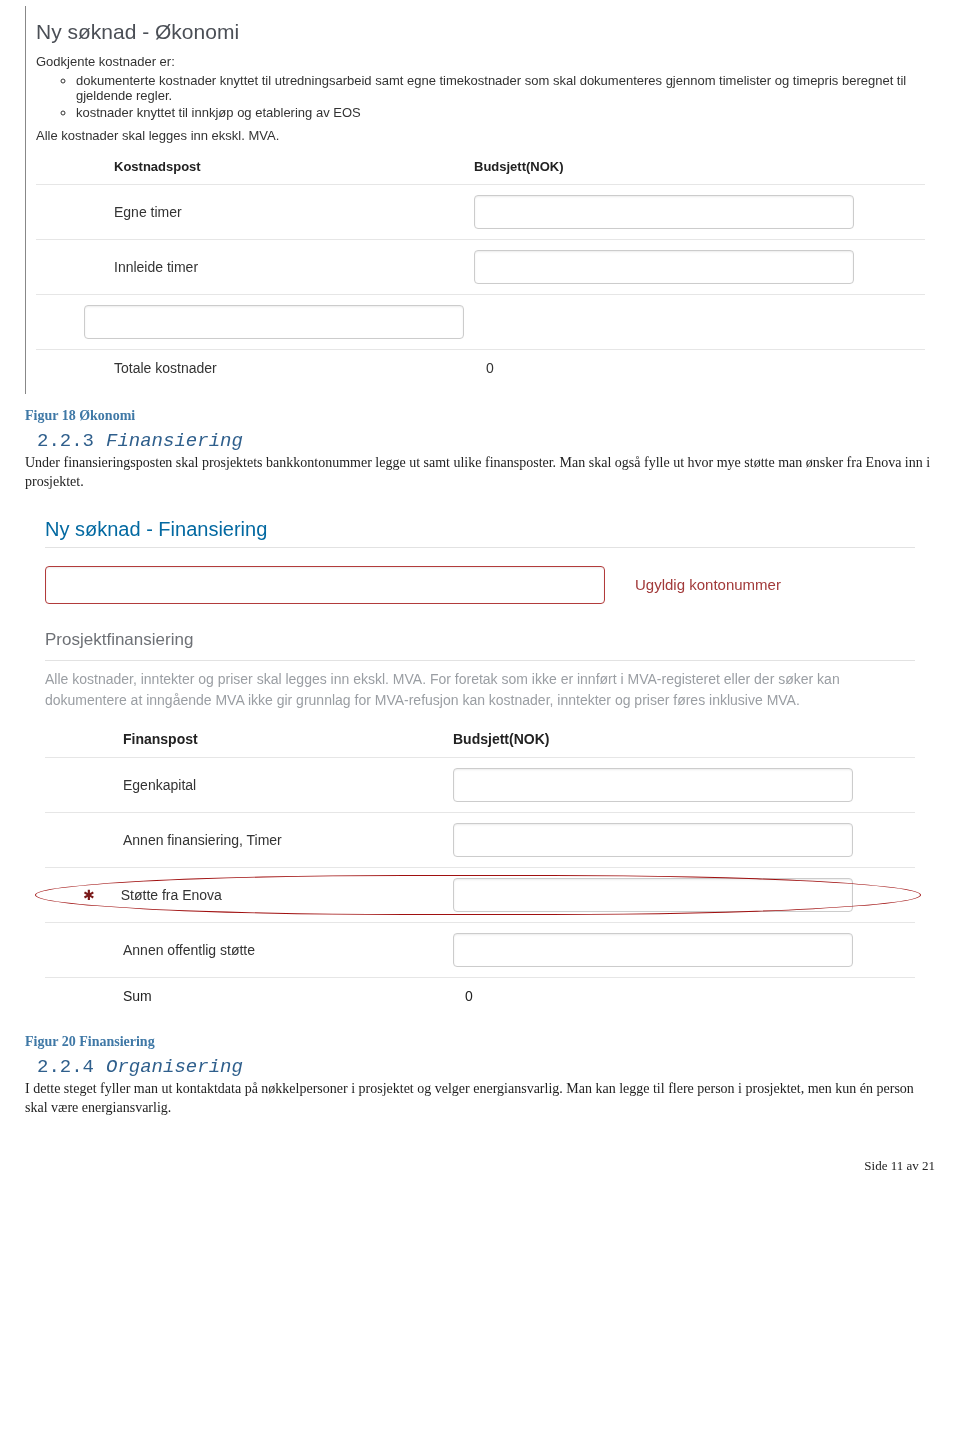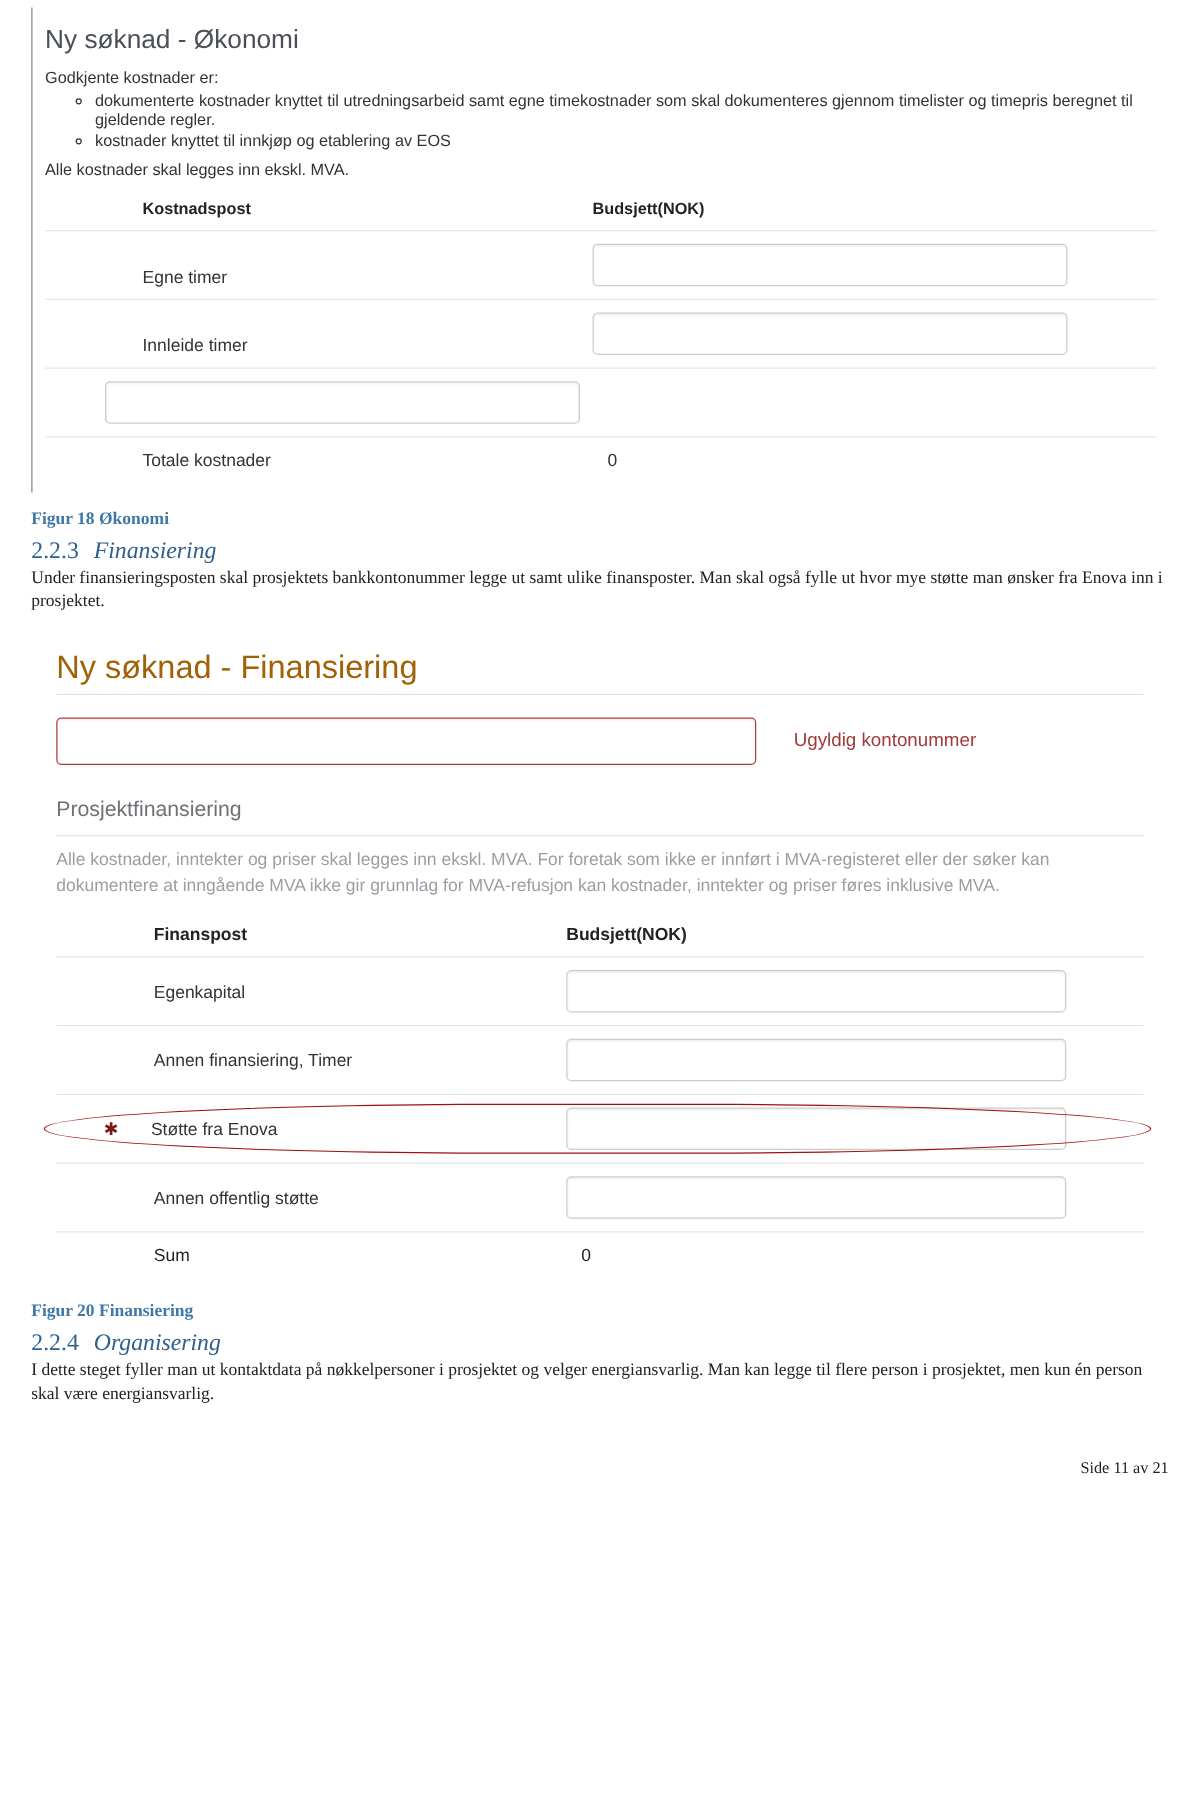--- a/index.html
+++ b/index.html
@@ -43,21 +43,21 @@
 
   .cost-table {
     margin-top: 4px;
   }
   .ct-head, .ct-row, .ct-foot {
     display: flex;
     align-items: center;
     padding: 10px 8px;
   }
   .ct-head { font-weight: 700; font-size: 13px; align-items: flex-end; }
-  .ct-row { border-top: 1px solid #e6e6e6; font-size: 14px; color: #333; align-items: flex-end; }
+  .ct-row { border-top: 1px solid #e6e6e6; font-size: 14px; color: #333; }
   .ct-foot { border-top: 1px solid #e6e6e6; font-size: 14px; color: #333; }
   .col-label { width: 390px; padding-left: 70px; }
   .col-value { flex: 1; padding-left: 40px; }
   .txt-input {
     width: 380px;
     height: 34px;
     border: 1px solid #ccc;
     border-radius: 4px;
     box-shadow: inset 0 1px 2px rgba(0,0,0,0.08);
     background: #fff;
@@ -65,43 +65,43 @@
 
   
   .caption {
     color: #3f78a6;
     font-family: Georgia, "Times New Roman", serif;
     font-weight: 700;
     font-size: 14px;
     margin: 14px 0 6px 0;
   }
   .sec-head {
-    font-family: Liberation Serif, serif;
+    font-family: Liberation Mono, monospace;
     color: #2f5f8c;
     font-style: italic;
     font-size: 19px;
-    margin: 6px 0 2px 0;
+    margin: 6px 0 2px 12px;
   }
   .sec-num { font-style: normal; margin-right: 12px; }
   .body-p {
     font-family: Georgia, "Times New Roman", serif;
     font-size: 14px;
     line-height: 1.35;
     margin: 2px 0 10px 0;
     color: #222;
   }
 
   
   .shot-fin {
     padding: 10px 20px 6px 20px;
     position: relative;
   }
   .fin-title {
-    font-size: 26px;
-    color: #a16207;
+    font-size: 20px;
+    color: #0369a1;
     margin: 6px 0 4px 0;
   }
   .fin-sub {
     font-size: 17px;
     color: #6e7176;
     margin: 2px 0 10px 0;
   }
   .hr { border: none; border-top: 1px solid #e2e2e2; margin: 6px 0 18px 0; }
   .konto-row { display: flex; align-items: center; gap: 30px; margin-bottom: 26px; }
   .konto-input {

